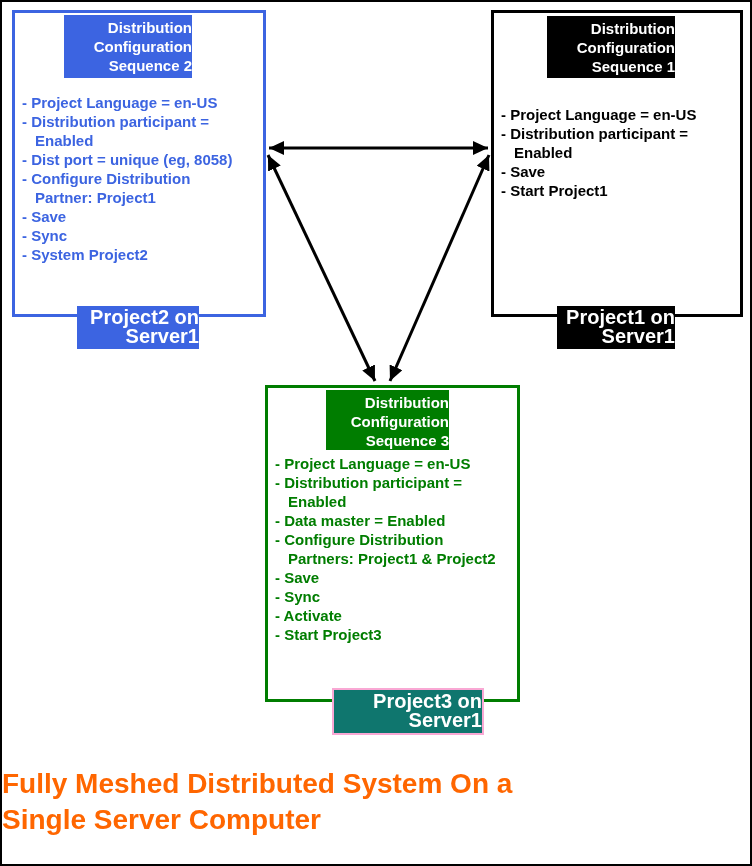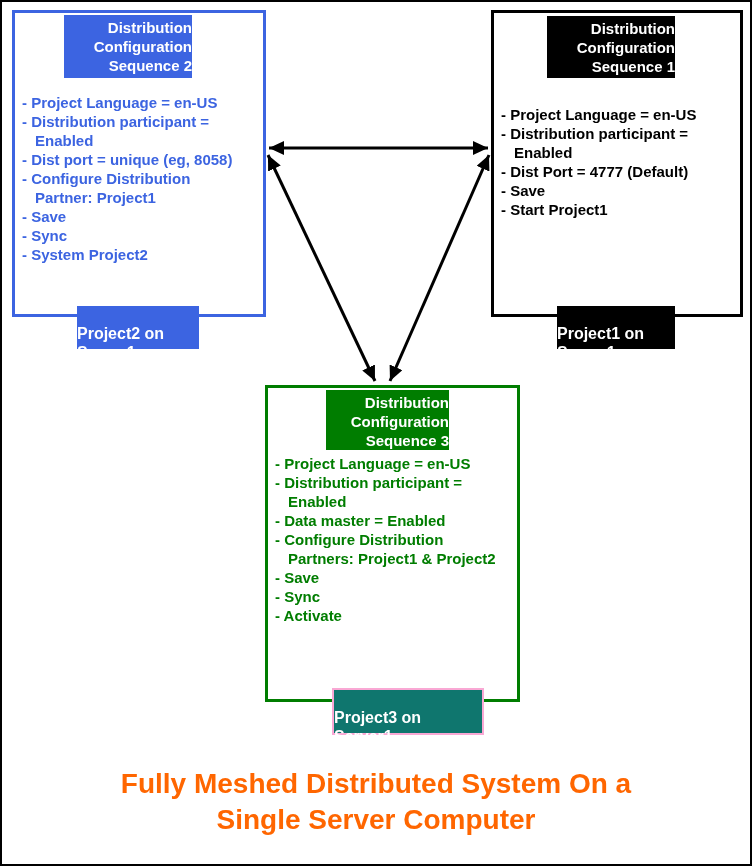--- a/index.html
+++ b/index.html
@@ -18,30 +18,30 @@
   .hdr-seq2 { left:49px; top:2px; width:128px; height:63px; background:#3C64E1; }
   .hdr-seq1 { left:53px; top:3px; width:128px; height:62px; background:#000000; }
   .hdr-seq3 { left:58px; top:2px; width:123px; height:60px; background:#007D00; }
 
   .list { position:absolute; font-size:15px; line-height:19px; }
   .list-seq2 { left:7px; top:80px; color:#3C64E1; }
   .list-seq1 { left:7px; top:92px; color:#000000; }
   .list-seq3 { left:7px; top:66px; color:#007D00; }
   .li { white-space:pre; padding-left:13px; text-indent:-13px; }
 
-  .plabel { position:absolute; color:#fff; text-align:left; white-space:pre;
-            font-size:16px; line-height:19px; box-sizing:border-box; padding-top:18px; }
+  .plabel { position:absolute; color:#fff; text-align:right; white-space:pre;
+            font-size:20px; line-height:19px; box-sizing:border-box; padding-top:2px; }
   .plabel-seq2 { left:75px;  top:304px; width:122px; height:43px; background:#3C64E1; }
   .plabel-seq1 { left:555px; top:304px; width:118px; height:43px; background:#000000; }
   .plabel-seq3 { left:330px; top:686px; width:152px; height:47px; background:#0f766e;
                  border:2px solid #f9a8d4; }
 
   .arrows { position:absolute; left:0; top:0; pointer-events:none; }
 
-  .title { position:absolute; left:0; top:764px; width:100%; text-align:center;
+  .title { position:absolute; left:0; top:764px; width:100%; 
            color:#FF6600; font-size:28px; line-height:36px; white-space:pre; }
 </style>
 </head>
 <body>
 
 <div class="canvas">
 
   <div class="node box-seq2">
     <div class="hdr hdr-seq2">Distribution
 Configuration
@@ -62,21 +62,20 @@
 Server1</div>
 
   <div class="node box-seq1">
     <div class="hdr hdr-seq1">Distribution
 Configuration
 Sequence 1</div>
     <div class="list list-seq1">
         <div class="li">- Project Language = en-US</div>
         <div class="li">- Distribution participant =
 Enabled</div>
-        <div class="li">- Dist Port = 4777 (Default)</div>
         <div class="li">- Save</div>
         <div class="li">- Start Project1</div>
       </div>
   </div>
   <div class="plabel plabel-seq1">Project1 on
 Server1</div>
 
   <div class="node box-seq3">
     <div class="hdr hdr-seq3">Distribution
 Configuration
@@ -84,20 +83,21 @@
     <div class="list list-seq3">
         <div class="li">- Project Language = en-US</div>
         <div class="li">- Distribution participant =
 Enabled</div>
         <div class="li">- Data master = Enabled</div>
         <div class="li">- Configure Distribution
 Partners: Project1 &amp; Project2</div>
         <div class="li">- Save</div>
         <div class="li">- Sync</div>
         <div class="li">- Activate</div>
+        <div class="li">- Start Project3</div>
       </div>
   </div>
   <div class="plabel plabel-seq3">Project3 on
 Server1</div>
 
   <svg class="arrows" width="752" height="866" viewBox="0 0 752 866">
     <defs>
       <marker id="ah" markerUnits="userSpaceOnUse" markerWidth="18" markerHeight="14" refX="15" refY="7" orient="auto-start-reverse">
         <path d="M0,0 L15,7 L0,14 z" fill="#000"></path>
       </marker>

